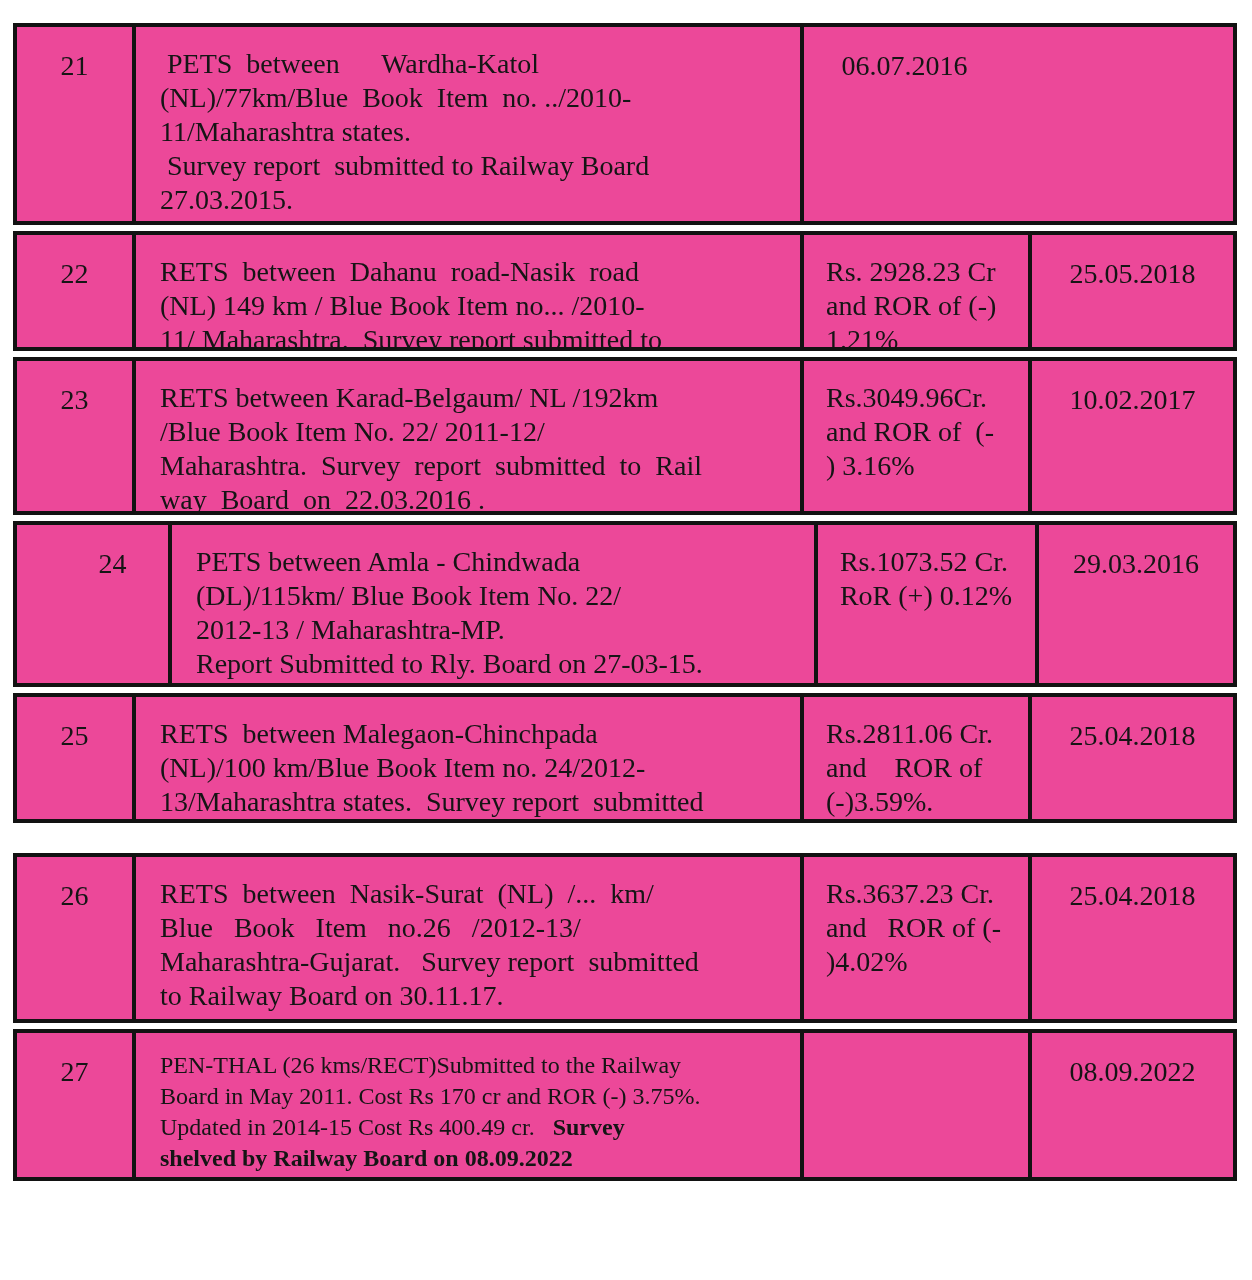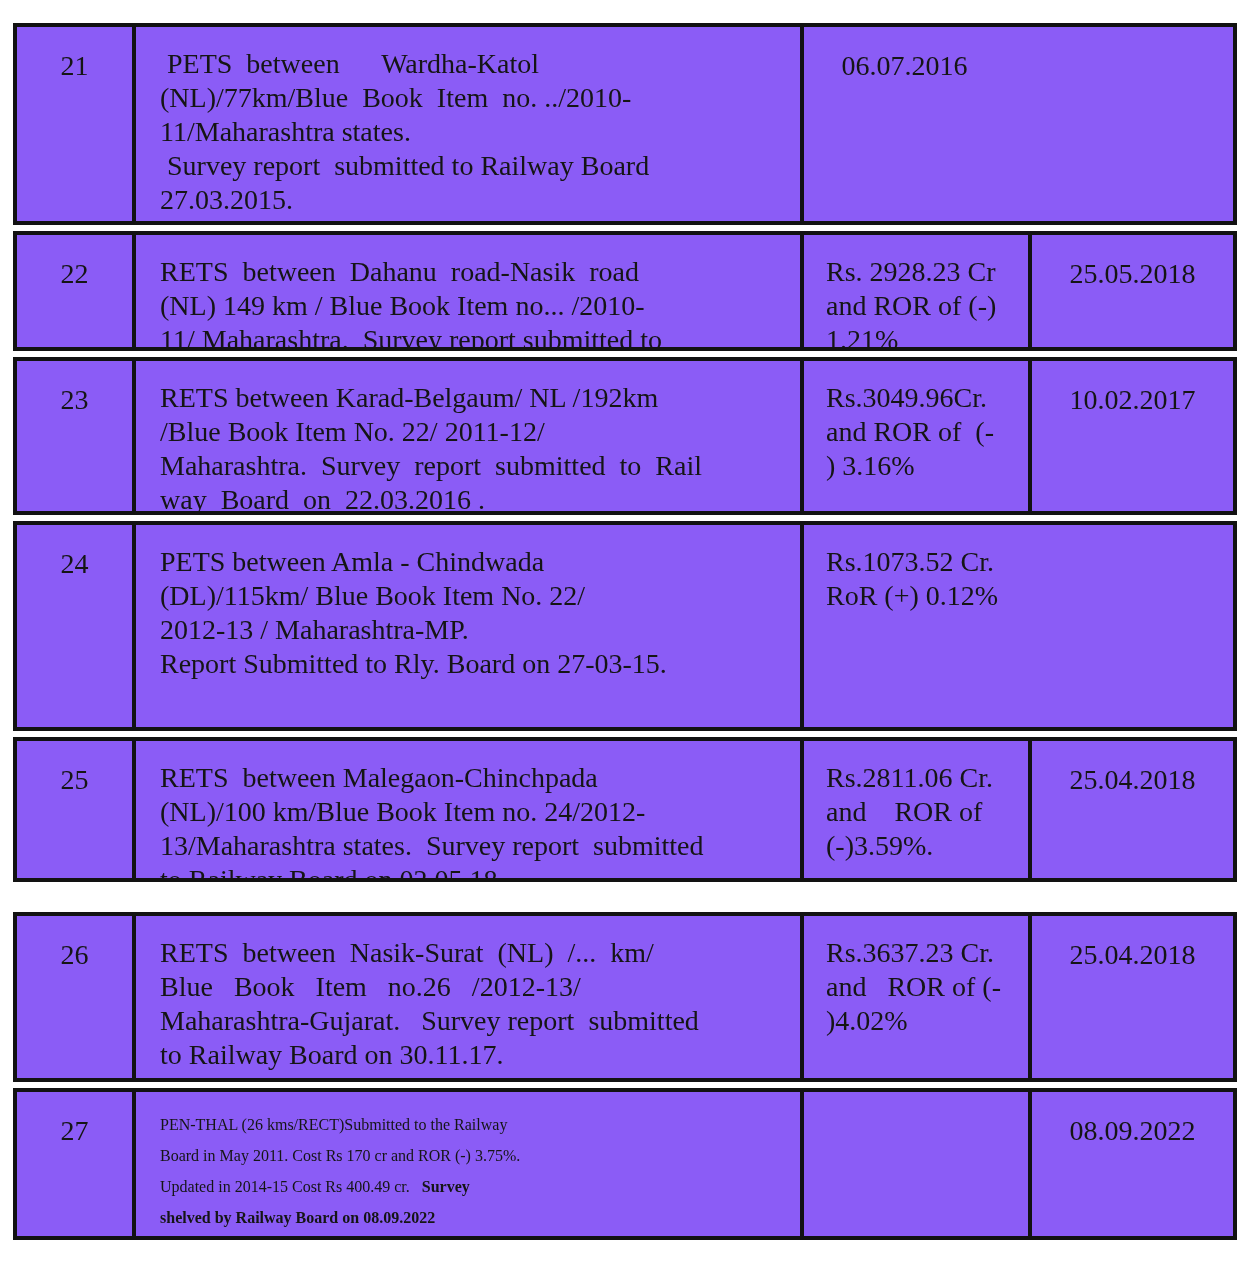--- a/index.html
+++ b/index.html
@@ -16,21 +16,21 @@
   }
   .doc {
     padding: 23px 14px 0 13px;
   }
   .t-row {
     display: flex;
     width: 1224px;
     box-sizing: border-box;
     border: 4px solid #121212;
     margin-bottom: 6px;
-    background: #8b5cf6;
+    background: #ec4899;
   }
   .cell {
     box-sizing: border-box;
     border-right: 4px solid #121212;
     white-space: pre-wrap;
     font-size: 28px;
     line-height: 34px;
     overflow: hidden;
   }
   .cell:last-child { border-right: none; font-family: Liberation Serif, serif; }
@@ -49,26 +49,26 @@
   }
   .c-date {
     width: 201px;
     text-align: center;
     padding-top: 22px;
   }
   
   .r1 { height: 202px; }
   .r2 { height: 120px; }
   .r3 { height: 158px; }
-  .r4 { height: 210px; }
-  .r5 { height: 145px; }
+  .r4 { height: 166px; padding-left: 40px; }
+  .r5 { height: 130px; }
   .r6 { height: 170px; margin-top: 30px; }
   .r7 { height: 152px; }
   .r7 .c-desc {
-    font-size: 16px;
+    font-size: 24px;
     line-height: 31px;
     padding-top: 17px;
   }
   .bold { font-weight: bold; }
 </style>
 </head>
 <body>
 
 <div class="doc">
 
@@ -107,20 +107,21 @@
   </div>
 
   <div class="t-row r4">
     <div class="cell c-sr">24</div>
     <div class="cell c-desc">PETS between Amla - Chindwada
 (DL)/115km/ Blue Book Item No. 22/
 2012-13 / Maharashtra-MP.
 Report Submitted to Rly. Board on 27-03-15.</div>
     <div class="cell c-cost">Rs.1073.52 Cr.
 RoR (+) 0.12%</div>
+    <div class="cell c-date">29.03.2016</div>
   </div>
 
   <div class="t-row r5">
     <div class="cell c-sr">25</div>
     <div class="cell c-desc">RETS  between Malegaon-Chinchpada
 (NL)/100 km/Blue Book Item no. 24/2012-
 13/Maharashtra states.  Survey report  submitted
 to Railway Board on 02.05.18.</div>
     <div class="cell c-cost">Rs.2811.06 Cr.
 and    ROR of

